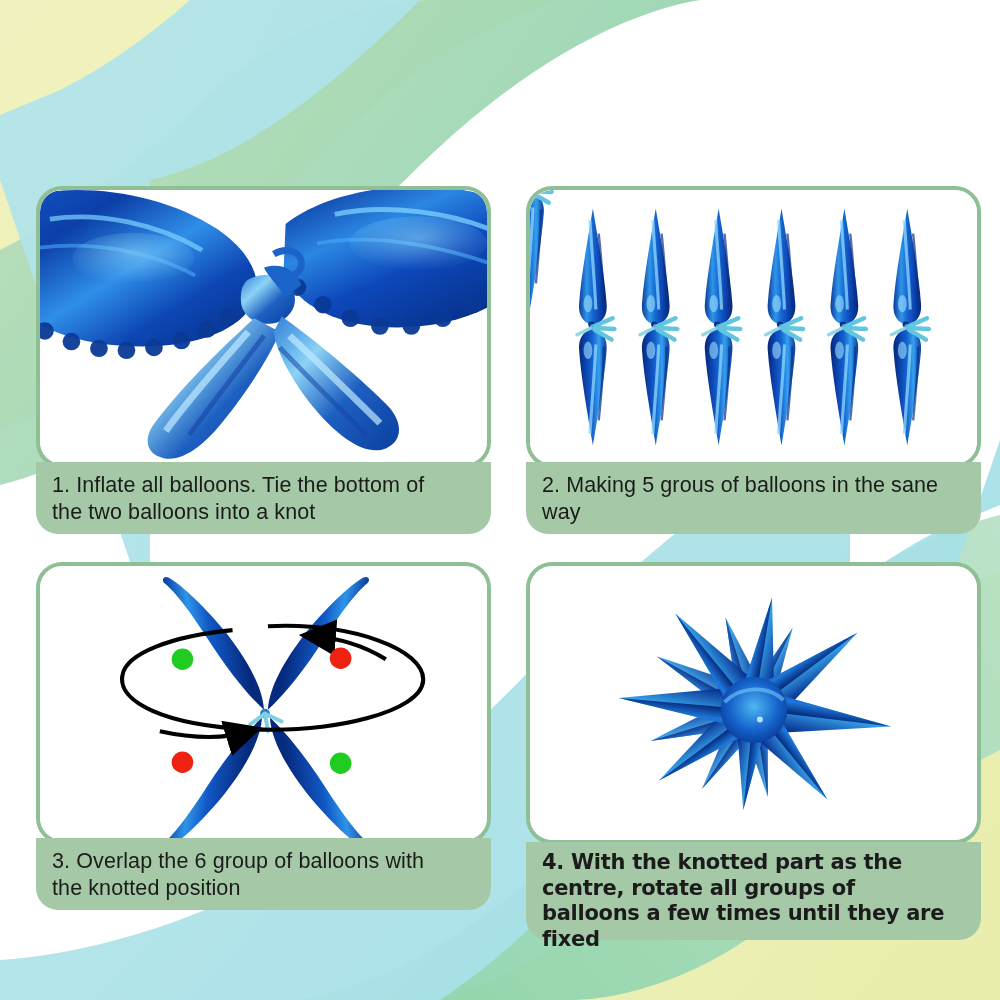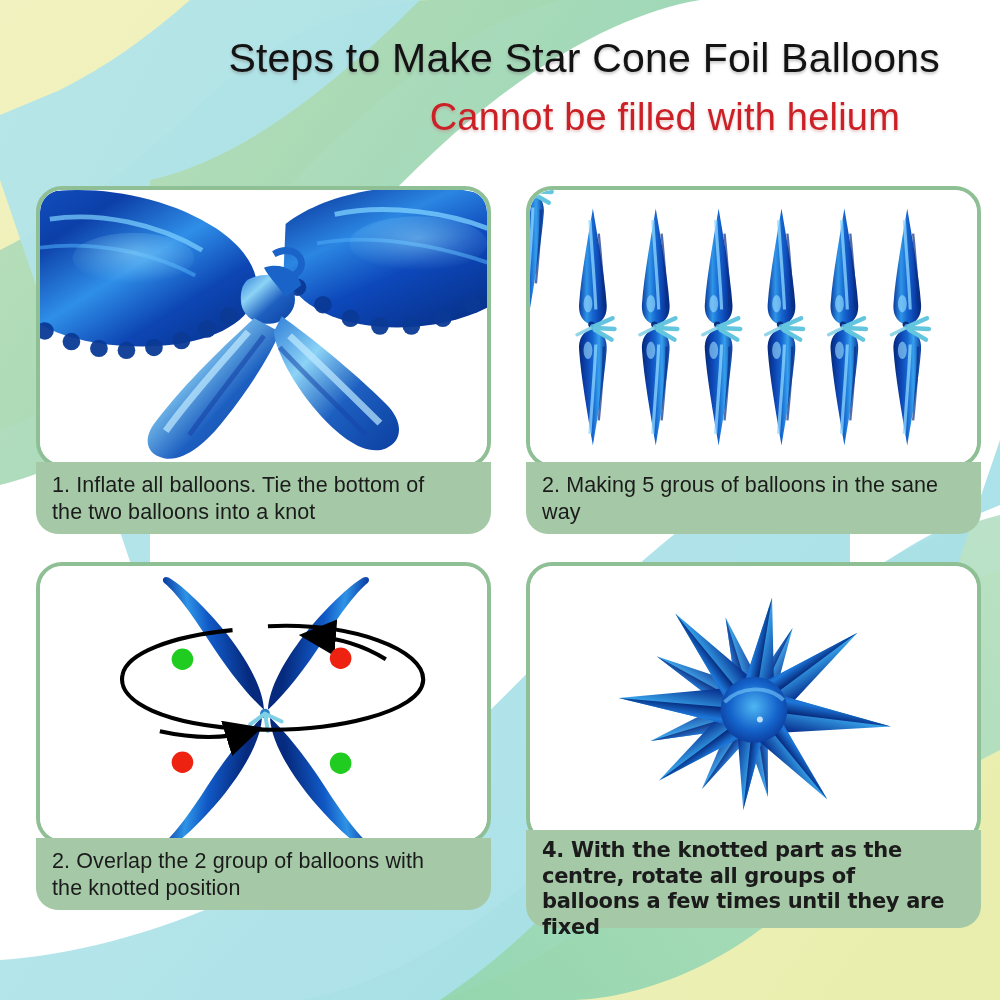--- a/index.html
+++ b/index.html
@@ -65,21 +65,21 @@
 
   
   #panel-1{left:36px;top:186px;width:455px;}
   #panel-2{left:526px;top:186px;width:455px;}
   #panel-3{left:36px;top:562px;width:455px;}
   #panel-4{left:526px;top:562px;width:455px;}
 
   #panel-1 .panel-caption{top:276px;height:72px;}
   #panel-2 .panel-caption{top:276px;height:72px;}
   #panel-3 .panel-caption{top:276px;height:72px;}
-  #panel-4 .panel-caption{top:268px;height:98px;padding-top:8px;}
+  #panel-4 .panel-caption{top:280px;height:98px;padding-top:8px;}
 
   #panel-1 .panel-frame, #panel-2 .panel-frame, #panel-3 .panel-frame{height:282px;}
   #panel-4 .panel-frame{height:282px;}
 </style>
 </head>
 <body>
 
 <div id="stage">
 
   <svg class="bg-waves" viewBox="0 0 1000 1000" preserveAspectRatio="none" xmlns="http://www.w3.org/2000/svg">
@@ -117,24 +117,20 @@
 
     <path d="M1000,1000 L300,1000 C360,990 440,955 530,880 C620,805 700,700 800,620
              C870,563 940,530 1000,515 L1000,750 C930,785 860,840 790,905
              C710,978 620,1000 570,1000 Z" fill="url(#gg2)" opacity="0.92"></path>
 
     <path d="M850,1000 L850,560 C760,580 670,650 580,740 C480,840 380,950 240,1015
              C150,1056 70,1075 0,1080 L0,1120 L440,1120 C530,1060 600,980 670,890
              C750,790 840,700 940,650 L1000,625 L1000,560 Z" fill="url(#gc)" opacity="0.95" transform="translate(0,-120)"></path>
   </svg>
 
-  <div class="header">
-    <div class="title-main">Steps to Make Star Cone Foil Balloons</div>
-    <div class="title-sub">Cannot be filled with helium</div>
-  </div>
 
   <div class="panels">
 
     <div class="panel" id="panel-1">
       <div class="panel-frame">
         <svg class="panel-art" viewBox="0 0 455 282" preserveAspectRatio="none" xmlns="http://www.w3.org/2000/svg">
           <defs>
             <linearGradient id="p1bal" x1="0" y1="0" x2="1" y2="1">
               <stop offset="0" stop-color="#1355c6"></stop>
               <stop offset="0.25" stop-color="#0c3fa8"></stop>
@@ -336,21 +332,21 @@
 
             <path d="M122,170 C158,178 188,178 214,170" stroke="#000" stroke-width="4.2" fill="none" marker-end="url(#ah1)"></path>
 
             <circle cx="145" cy="202" r="11" fill="#ee2211"></circle>
             <circle cx="306" cy="203" r="11" fill="#21cc21"></circle>
             <circle cx="145" cy="96" r="11" fill="#21cc21"></circle>
             <circle cx="306" cy="95" r="11" fill="#ee2211"></circle>
           </g>
         </svg>
       </div>
-      <div class="panel-caption">2. Overlap the 2 group of balloons with the knotted position</div>
+      <div class="panel-caption">3. Overlap the 6 group of balloons with the knotted position</div>
     </div>
 
     <div class="panel" id="panel-4">
       <div class="panel-frame">
         <svg class="panel-art" viewBox="0 0 455 282" preserveAspectRatio="none" xmlns="http://www.w3.org/2000/svg">
           <defs>
             <linearGradient id="p4a" x1="0" y1="0" x2="1" y2="0.4">
               <stop offset="0" stop-color="#0c49b5"></stop>
               <stop offset="0.45" stop-color="#39a8ef"></stop>
               <stop offset="1" stop-color="#0a3795"></stop>

